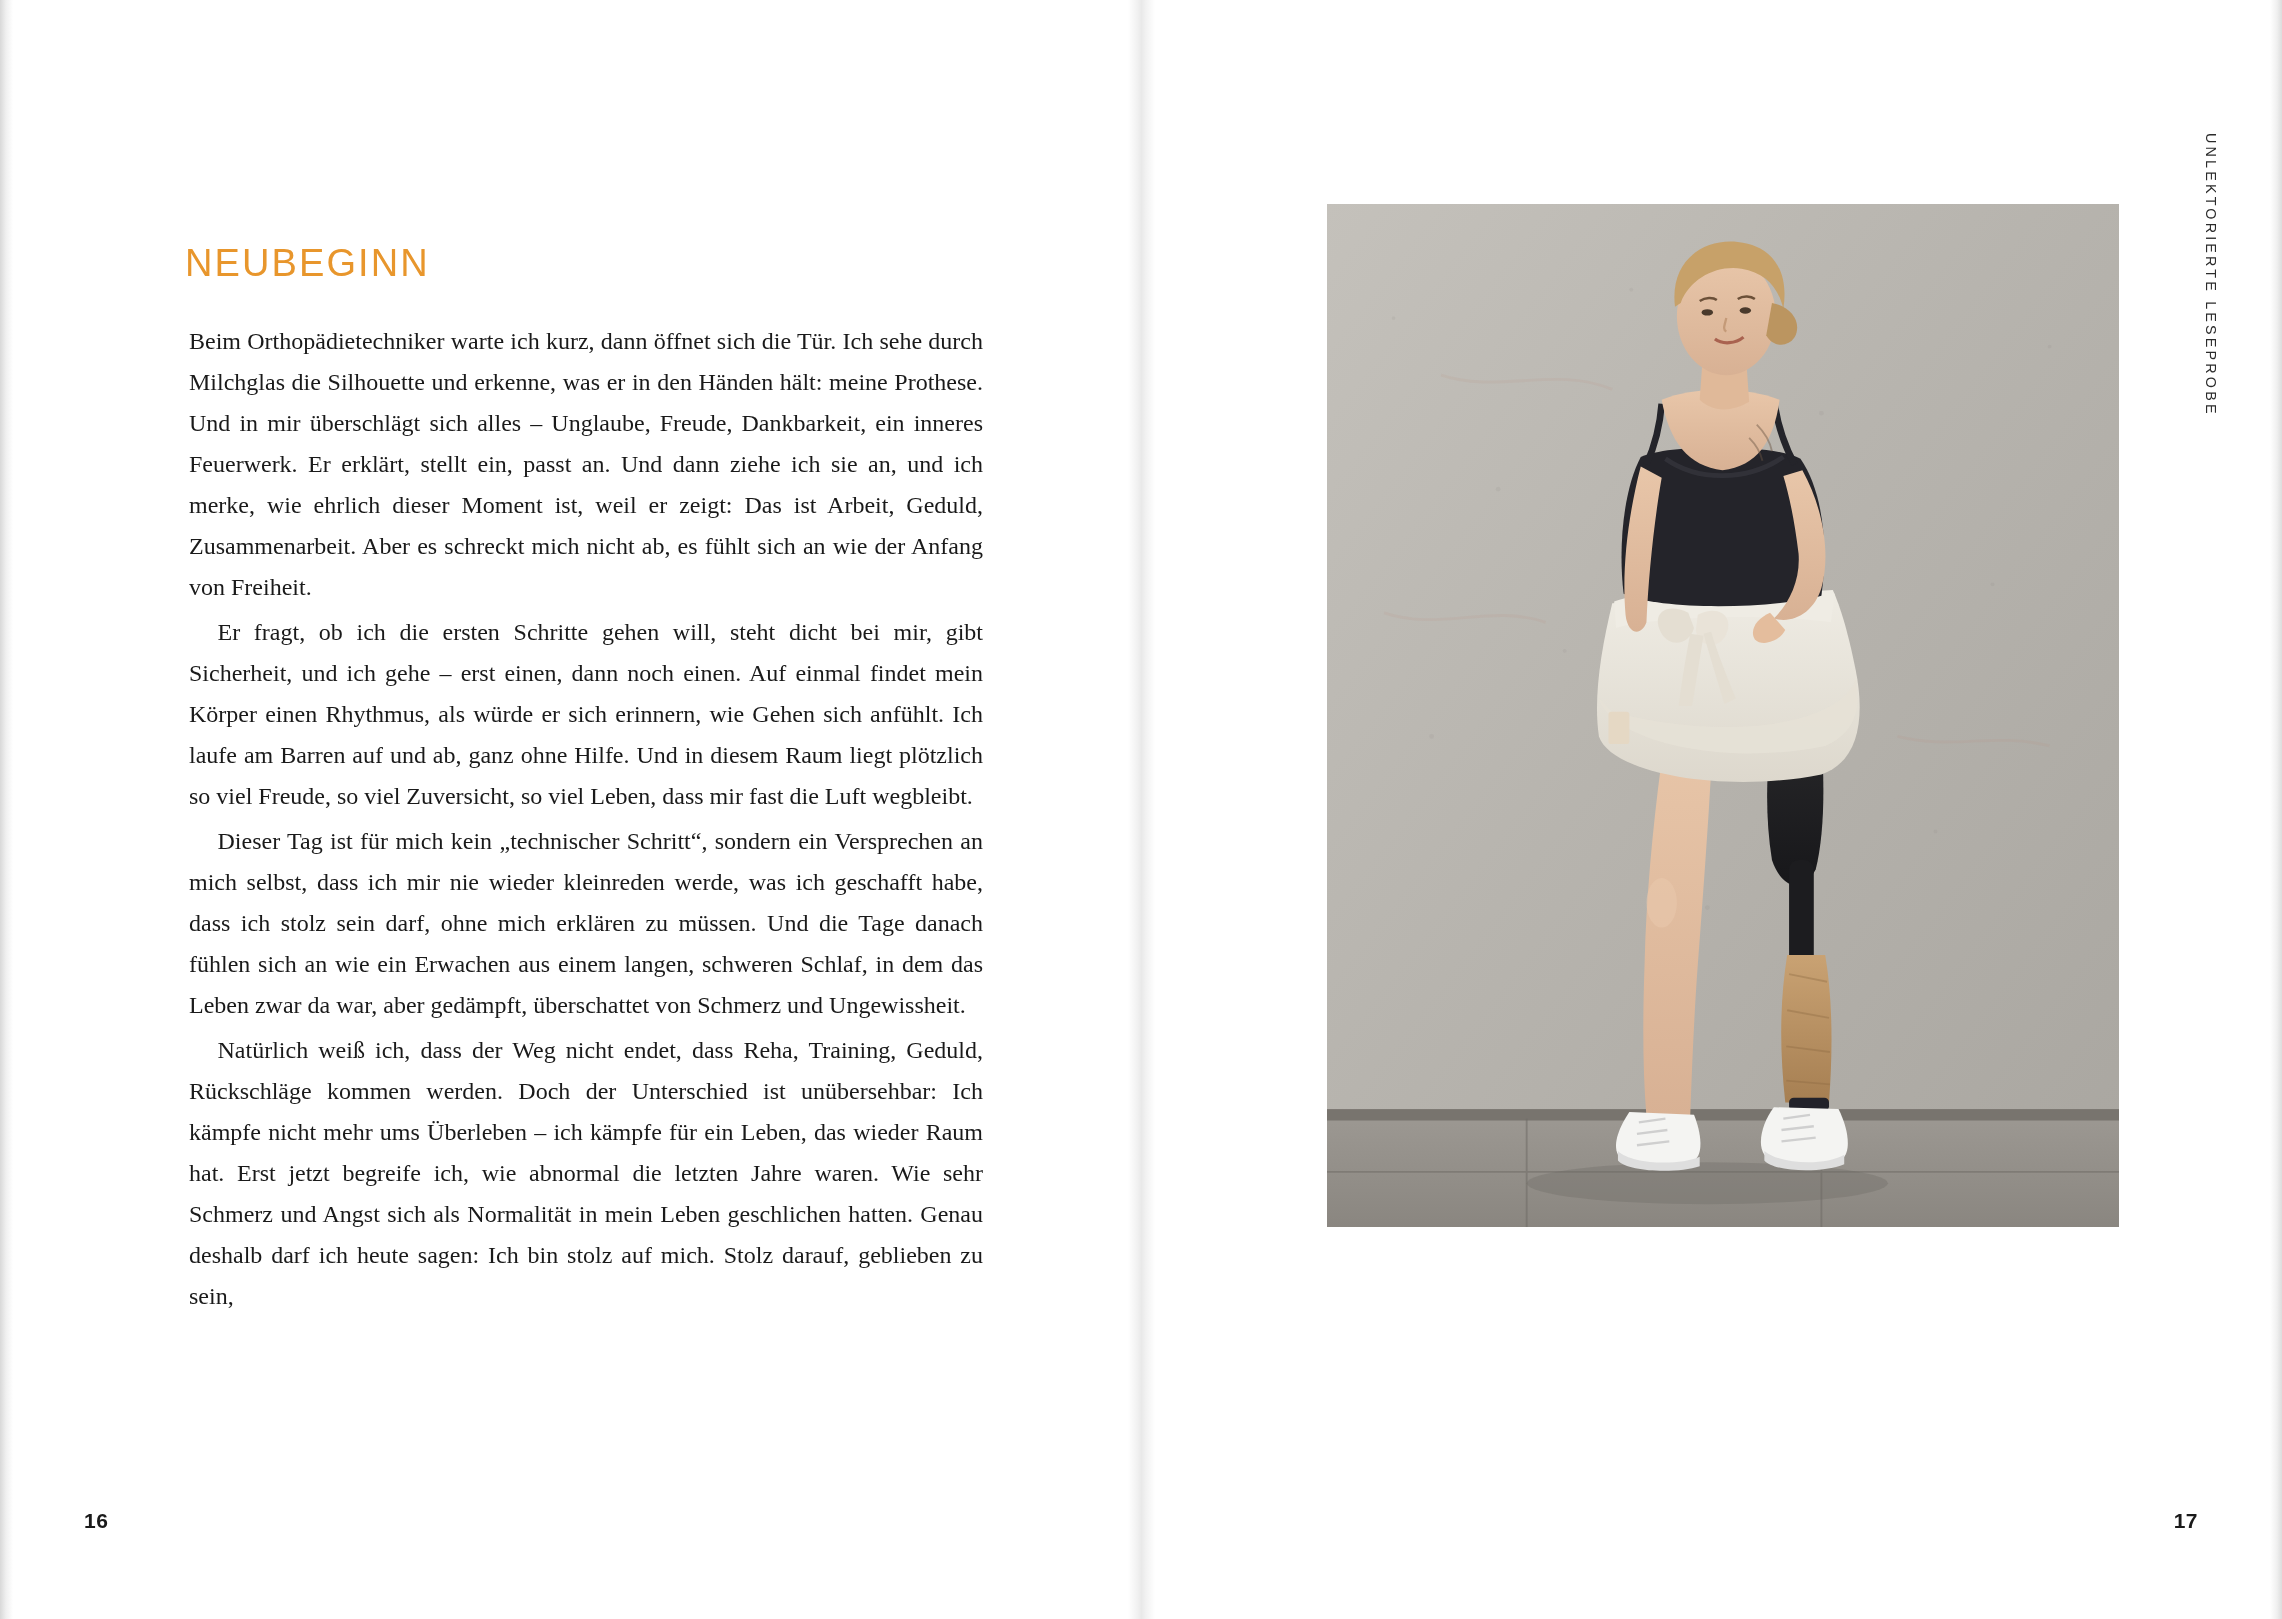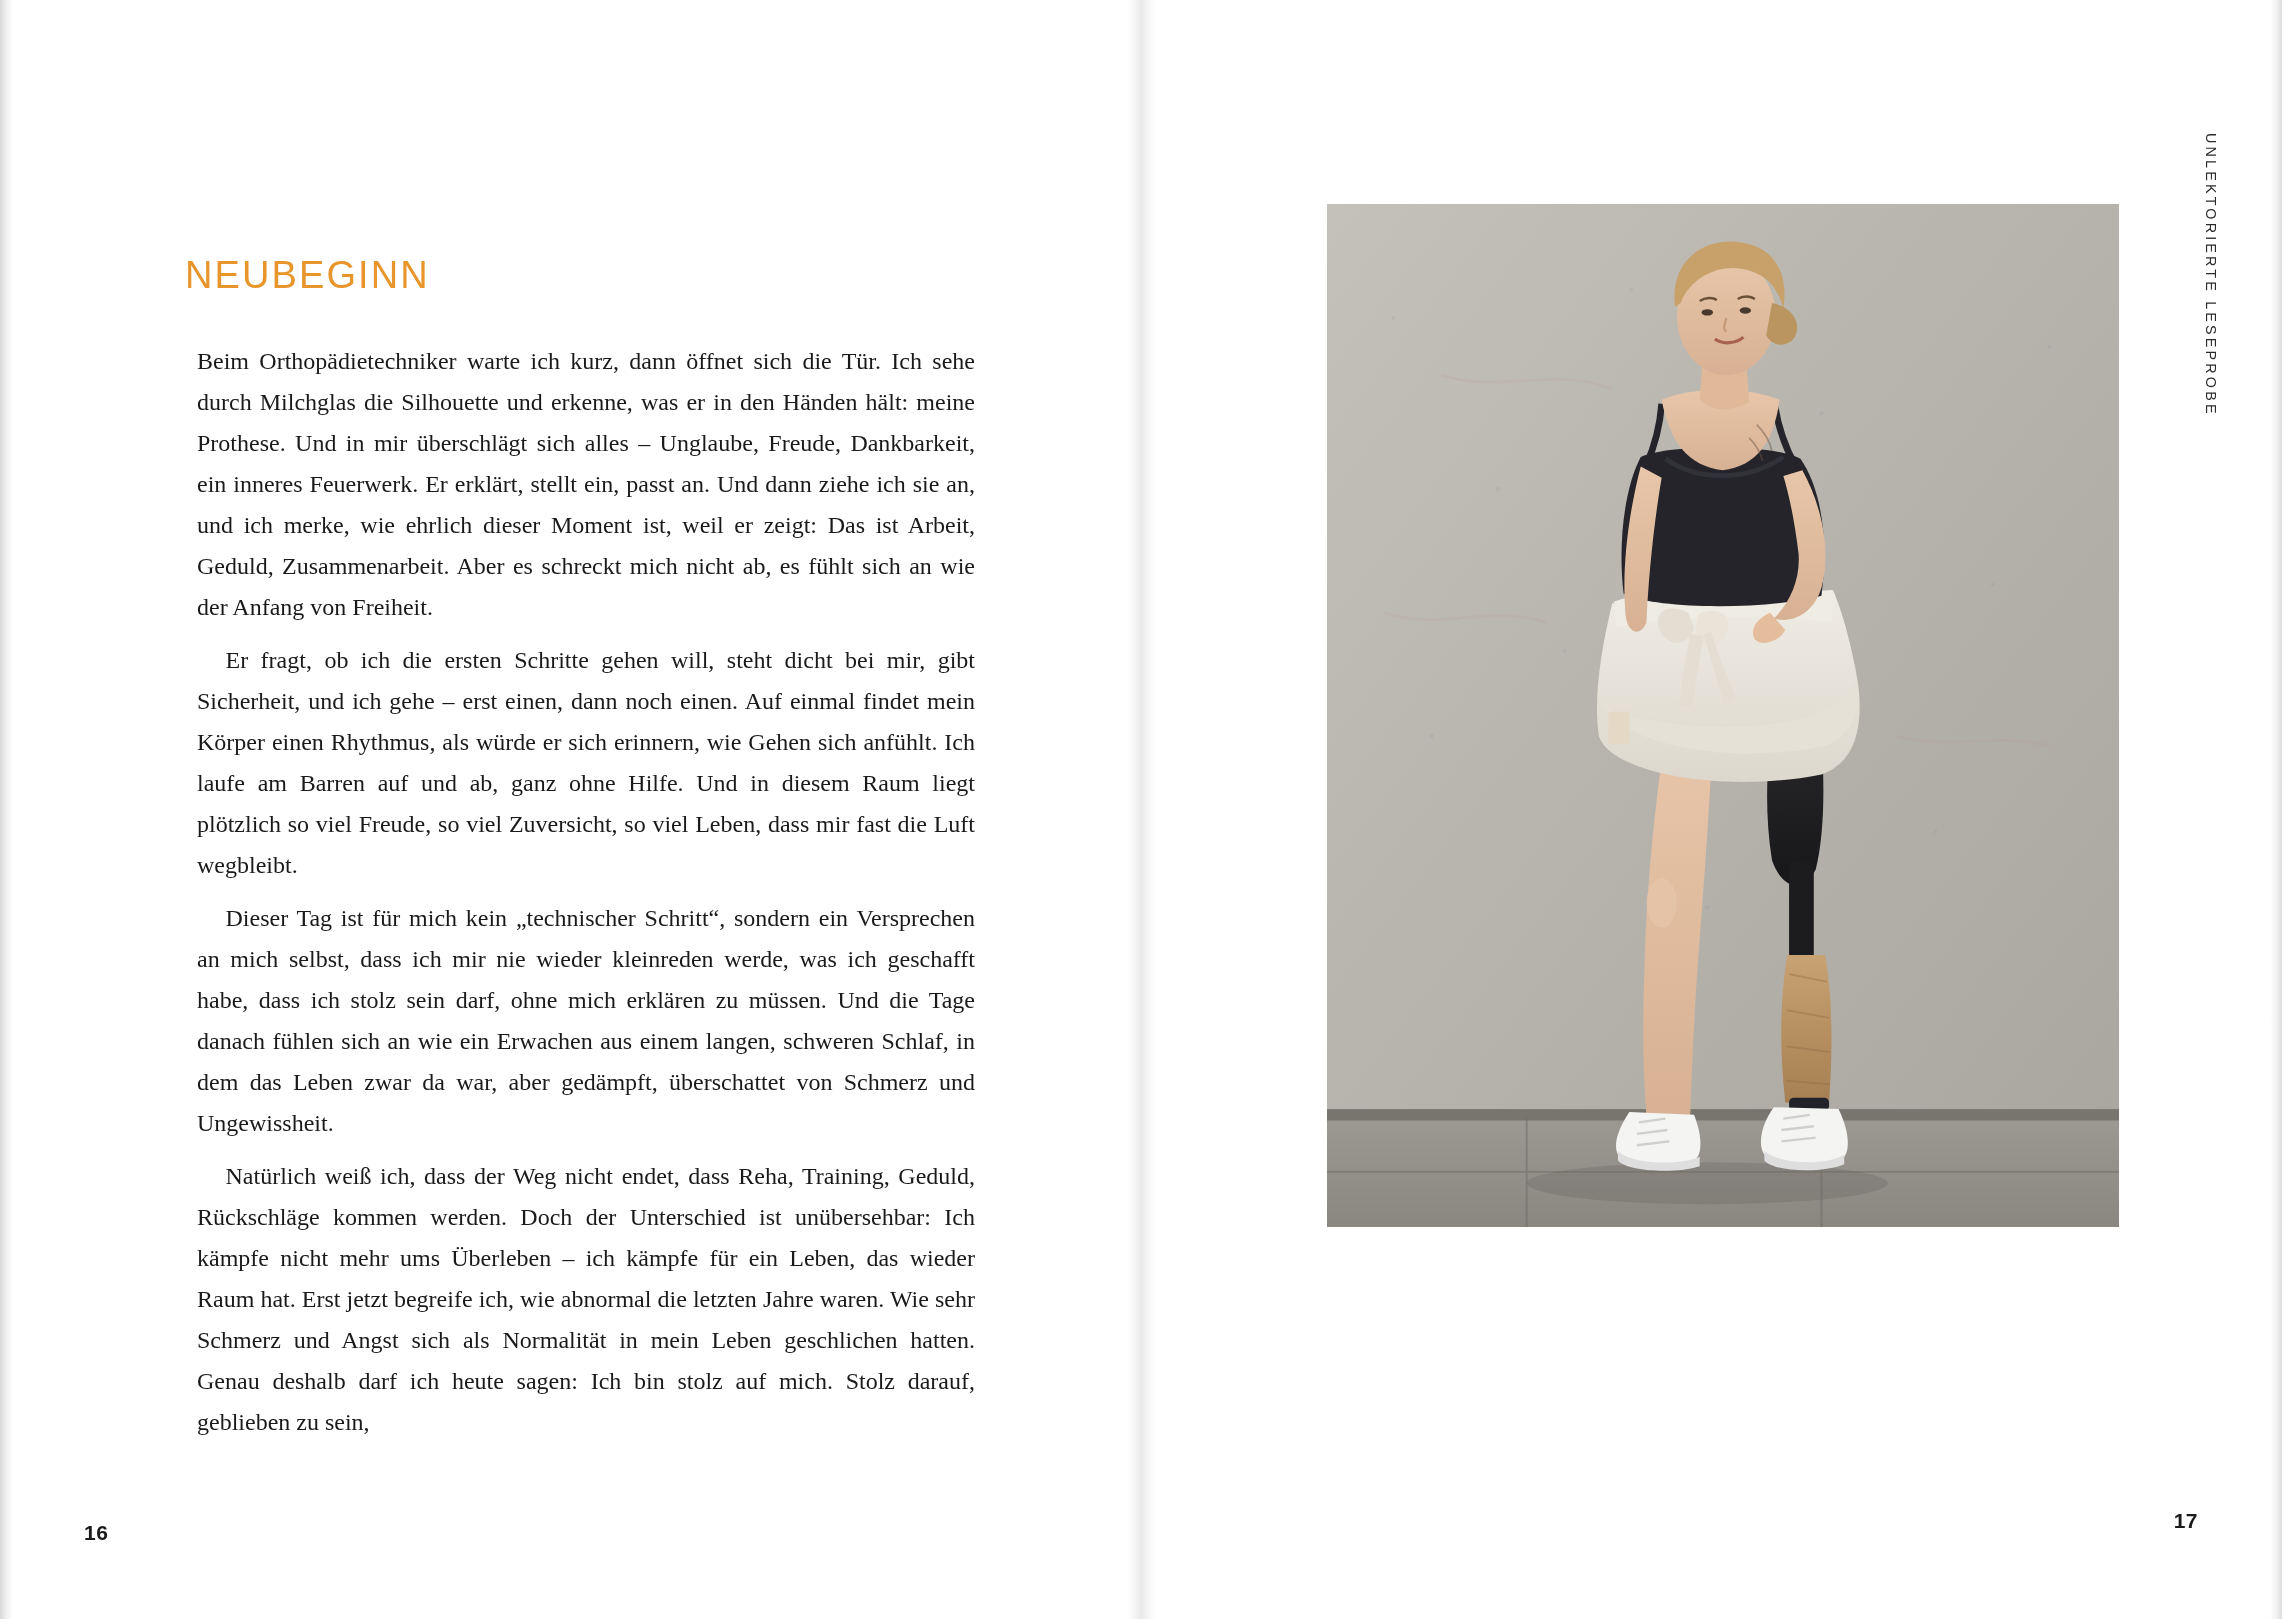--- a/index.html
+++ b/index.html
@@ -40,21 +40,21 @@
     top: 0;
     width: 27px;
     height: 1620px;
     background: linear-gradient(to right, #ffffff 0%, #f1f1f1 35%, #e9e9e9 50%, #f1f1f1 65%, #ffffff 100%);
   }
 
   
   .left-page {
     position: absolute;
     left: 0;
-    top: 12px;
+    top: 0;
     width: 1141px;
     height: 1432px;
   }
   .chapter-title {
     position: absolute;
     left: 185px;
     top: 217px;
     font-family: "Liberation Sans", sans-serif;
     font-size: 38px;
     letter-spacing: 2.1px;
@@ -67,21 +67,21 @@
     top: 317px;
     width: 802px;
     font-size: 24px;
     line-height: 41px;
     color: #1a1a1a;
     text-align: justify;
     text-justify: inter-word;
     hyphens: manual;
   }
   .body-col p {
-    margin: 12px;
+    margin: 4px;
     font-family: Liberation Serif, serif;
   }
   .body-col p.indent {
     text-indent: 28.5px;
   }
   .folio {
     position: absolute;
     font-family: "Liberation Sans", sans-serif;
     font-size: 21px;
     font-weight: 700;

